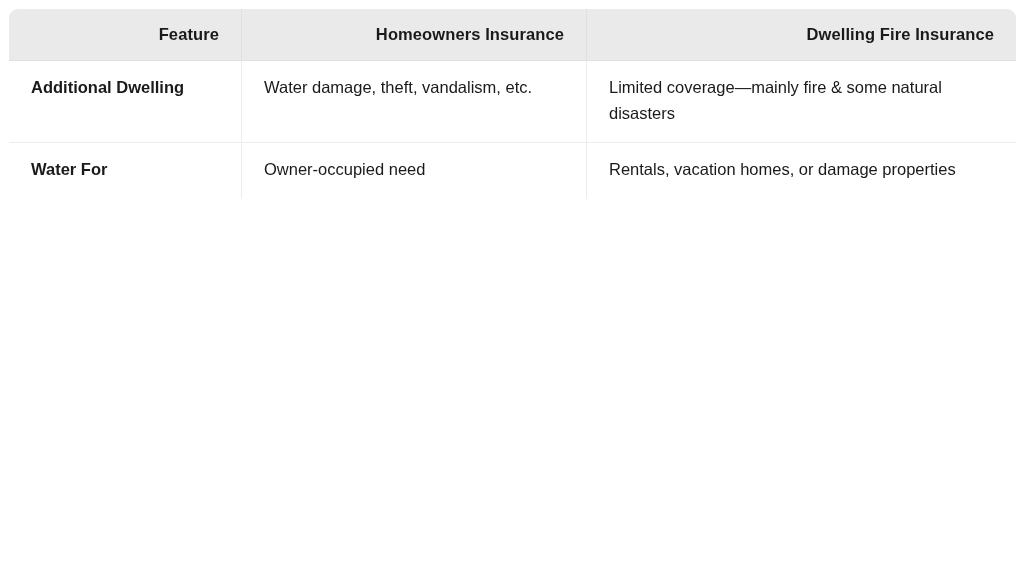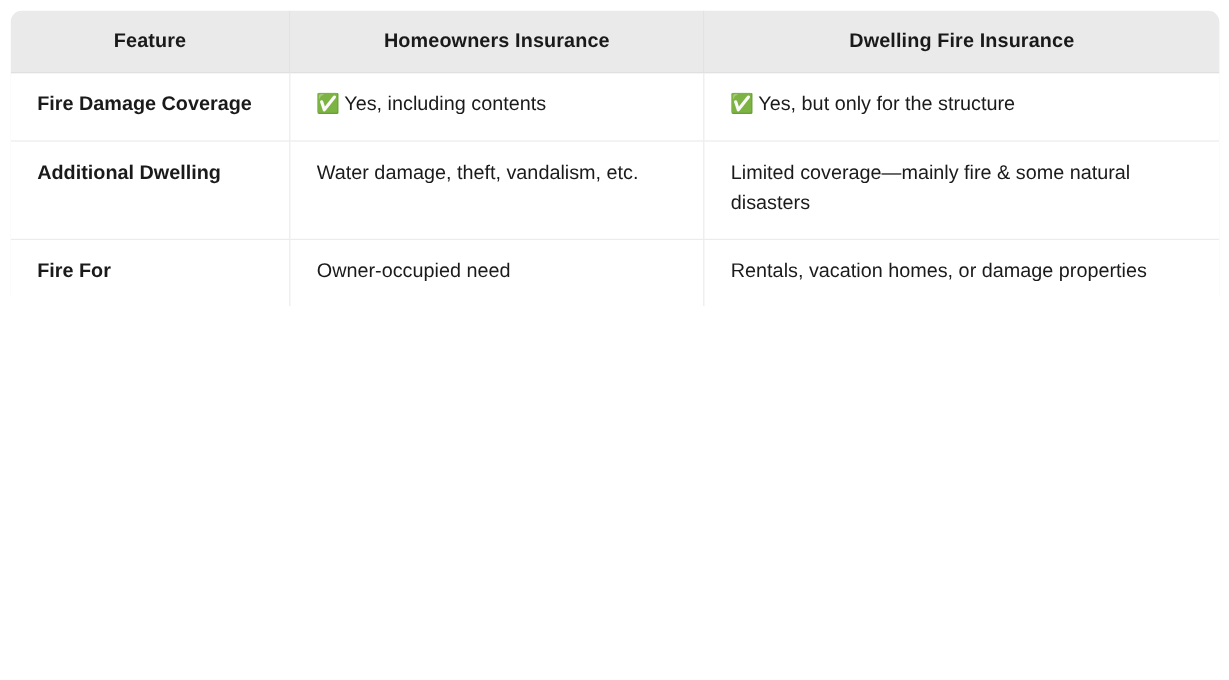--- a/index.html
+++ b/index.html
@@ -27,21 +27,21 @@
     border-radius: 10px;
     overflow: hidden;
     background: #ffffff;
   }
   table.compare col.c0 { width: 233px; }
   table.compare col.c1 { width: 345px; }
   table.compare col.c2 { width: 430px; }
 
   table.compare thead th {
     background: #eaeaea;
-    text-align: center;
+    text-align: right;
     font-size: 16.5px;
     font-weight: bold;
     color: #1a1a1a;
     padding: 16px 22px;
     border-right: 1px solid #e0e0e0;
     border-bottom: 1px solid #e0e0e0;
     letter-spacing: 0.1px;
   }
   table.compare thead th:last-child { border-right: none; }
 
@@ -83,44 +83,35 @@
     <thead>
       <tr>
         <th>Feature</th>
         <th>Homeowners Insurance</th>
         <th>Dwelling Fire Insurance</th>
       </tr>
     </thead>
     <tbody>
 
 
-      <tr>
-        <td class="feature">Fire Damage Coverage</td>
-        <td>
-          <span class="mark yes">✅</span><span class="cell-text">Yes, including contents</span>
-        </td>
-        <td>
-          <span class="mark yes">✅</span><span class="cell-text">Yes, but only for the structure</span>
-        </td>
-      </tr>
 
 
 
       <tr>
         <td class="feature">Additional Dwelling</td>
         <td>
           <span class="cell-text">Water damage, theft, vandalism, etc.</span>
         </td>
         <td>
           <span class="cell-text">Limited coverage—mainly fire &amp; some natural disasters</span>
         </td>
       </tr>
 
       <tr>
-        <td class="feature">Fire For</td>
+        <td class="feature">Water For</td>
         <td>
           <span class="cell-text">Owner-occupied need</span>
         </td>
         <td>
           <span class="cell-text">Rentals, vacation homes, or damage properties</span>
         </td>
       </tr>
 
     </tbody>
   </table>

